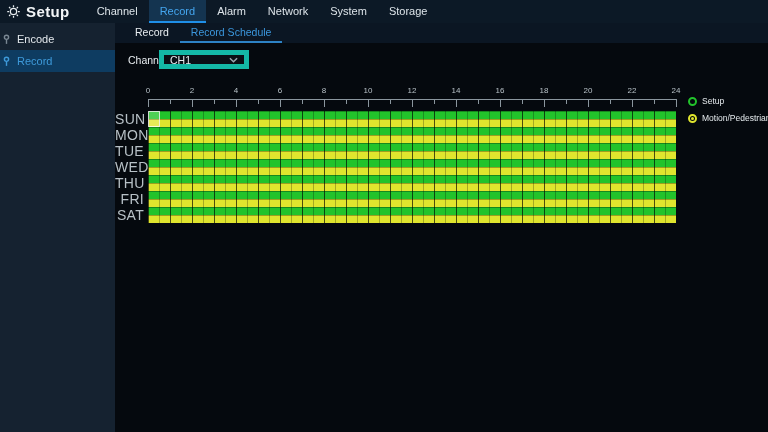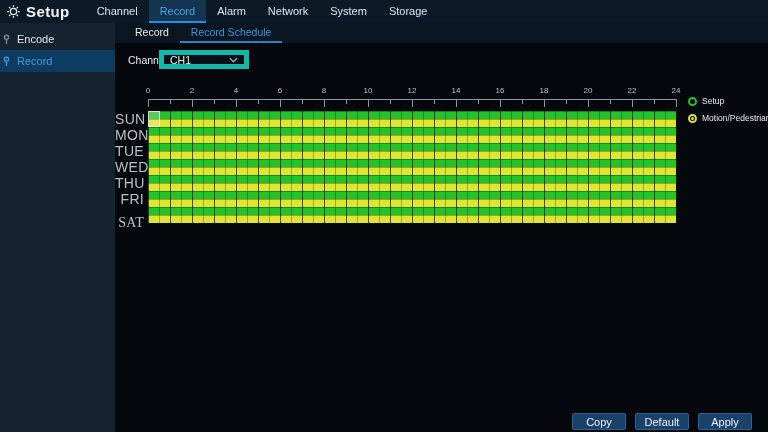--- a/index.html
+++ b/index.html
@@ -203,41 +203,36 @@
           <span class="day-label" style="top: 152px;">THU</span>
           <div class="sched-row" style="top: 152px;">
             <div class="strip" style="background-color: rgb(34, 195, 43);"></div>
             <div class="strip" style="background-color: rgb(224, 229, 46);"></div>
           </div>
           <span class="day-label" style="top: 168px;">FRI</span>
           <div class="sched-row" style="top: 168px;">
             <div class="strip" style="background-color: rgb(34, 195, 43);"></div>
             <div class="strip" style="background-color: rgb(224, 229, 46);"></div>
           </div>
-          <span class="day-label" style="top: 192px; font-family: Liberation Serif, serif;">SAT</span>
+          <span class="day-label" style="top: 184px;">SAT</span>
           <div class="sched-row" style="top: 184px;">
             <div class="strip" style="background-color: rgb(34, 195, 43);"></div>
             <div class="strip" style="background-color: rgb(224, 229, 46);"></div>
           </div>
           <div class="sel-cursor"></div>
         </div>
 
       <div class="legend">
           <div class="legend-item">
             <span class="ring" style="border-color: rgb(34, 195, 43);"></span>
             <span>Setup</span>
           </div>
           <div class="legend-item">
             <span class="ring" style="border-color: rgb(224, 229, 46);">
               <span class="dot" style="background: rgb(224, 229, 46);"></span>
             </span>
             <span>Motion/Pedestrian</span>
           </div>
         </div>
 
-      <div class="footer-buttons">
-          <button class="btn">Copy</button>
-          <button class="btn">Default</button>
-          <button class="btn">Apply</button>
-        </div>
     </div>
   </div>
 </div>
 
 </body></html>

